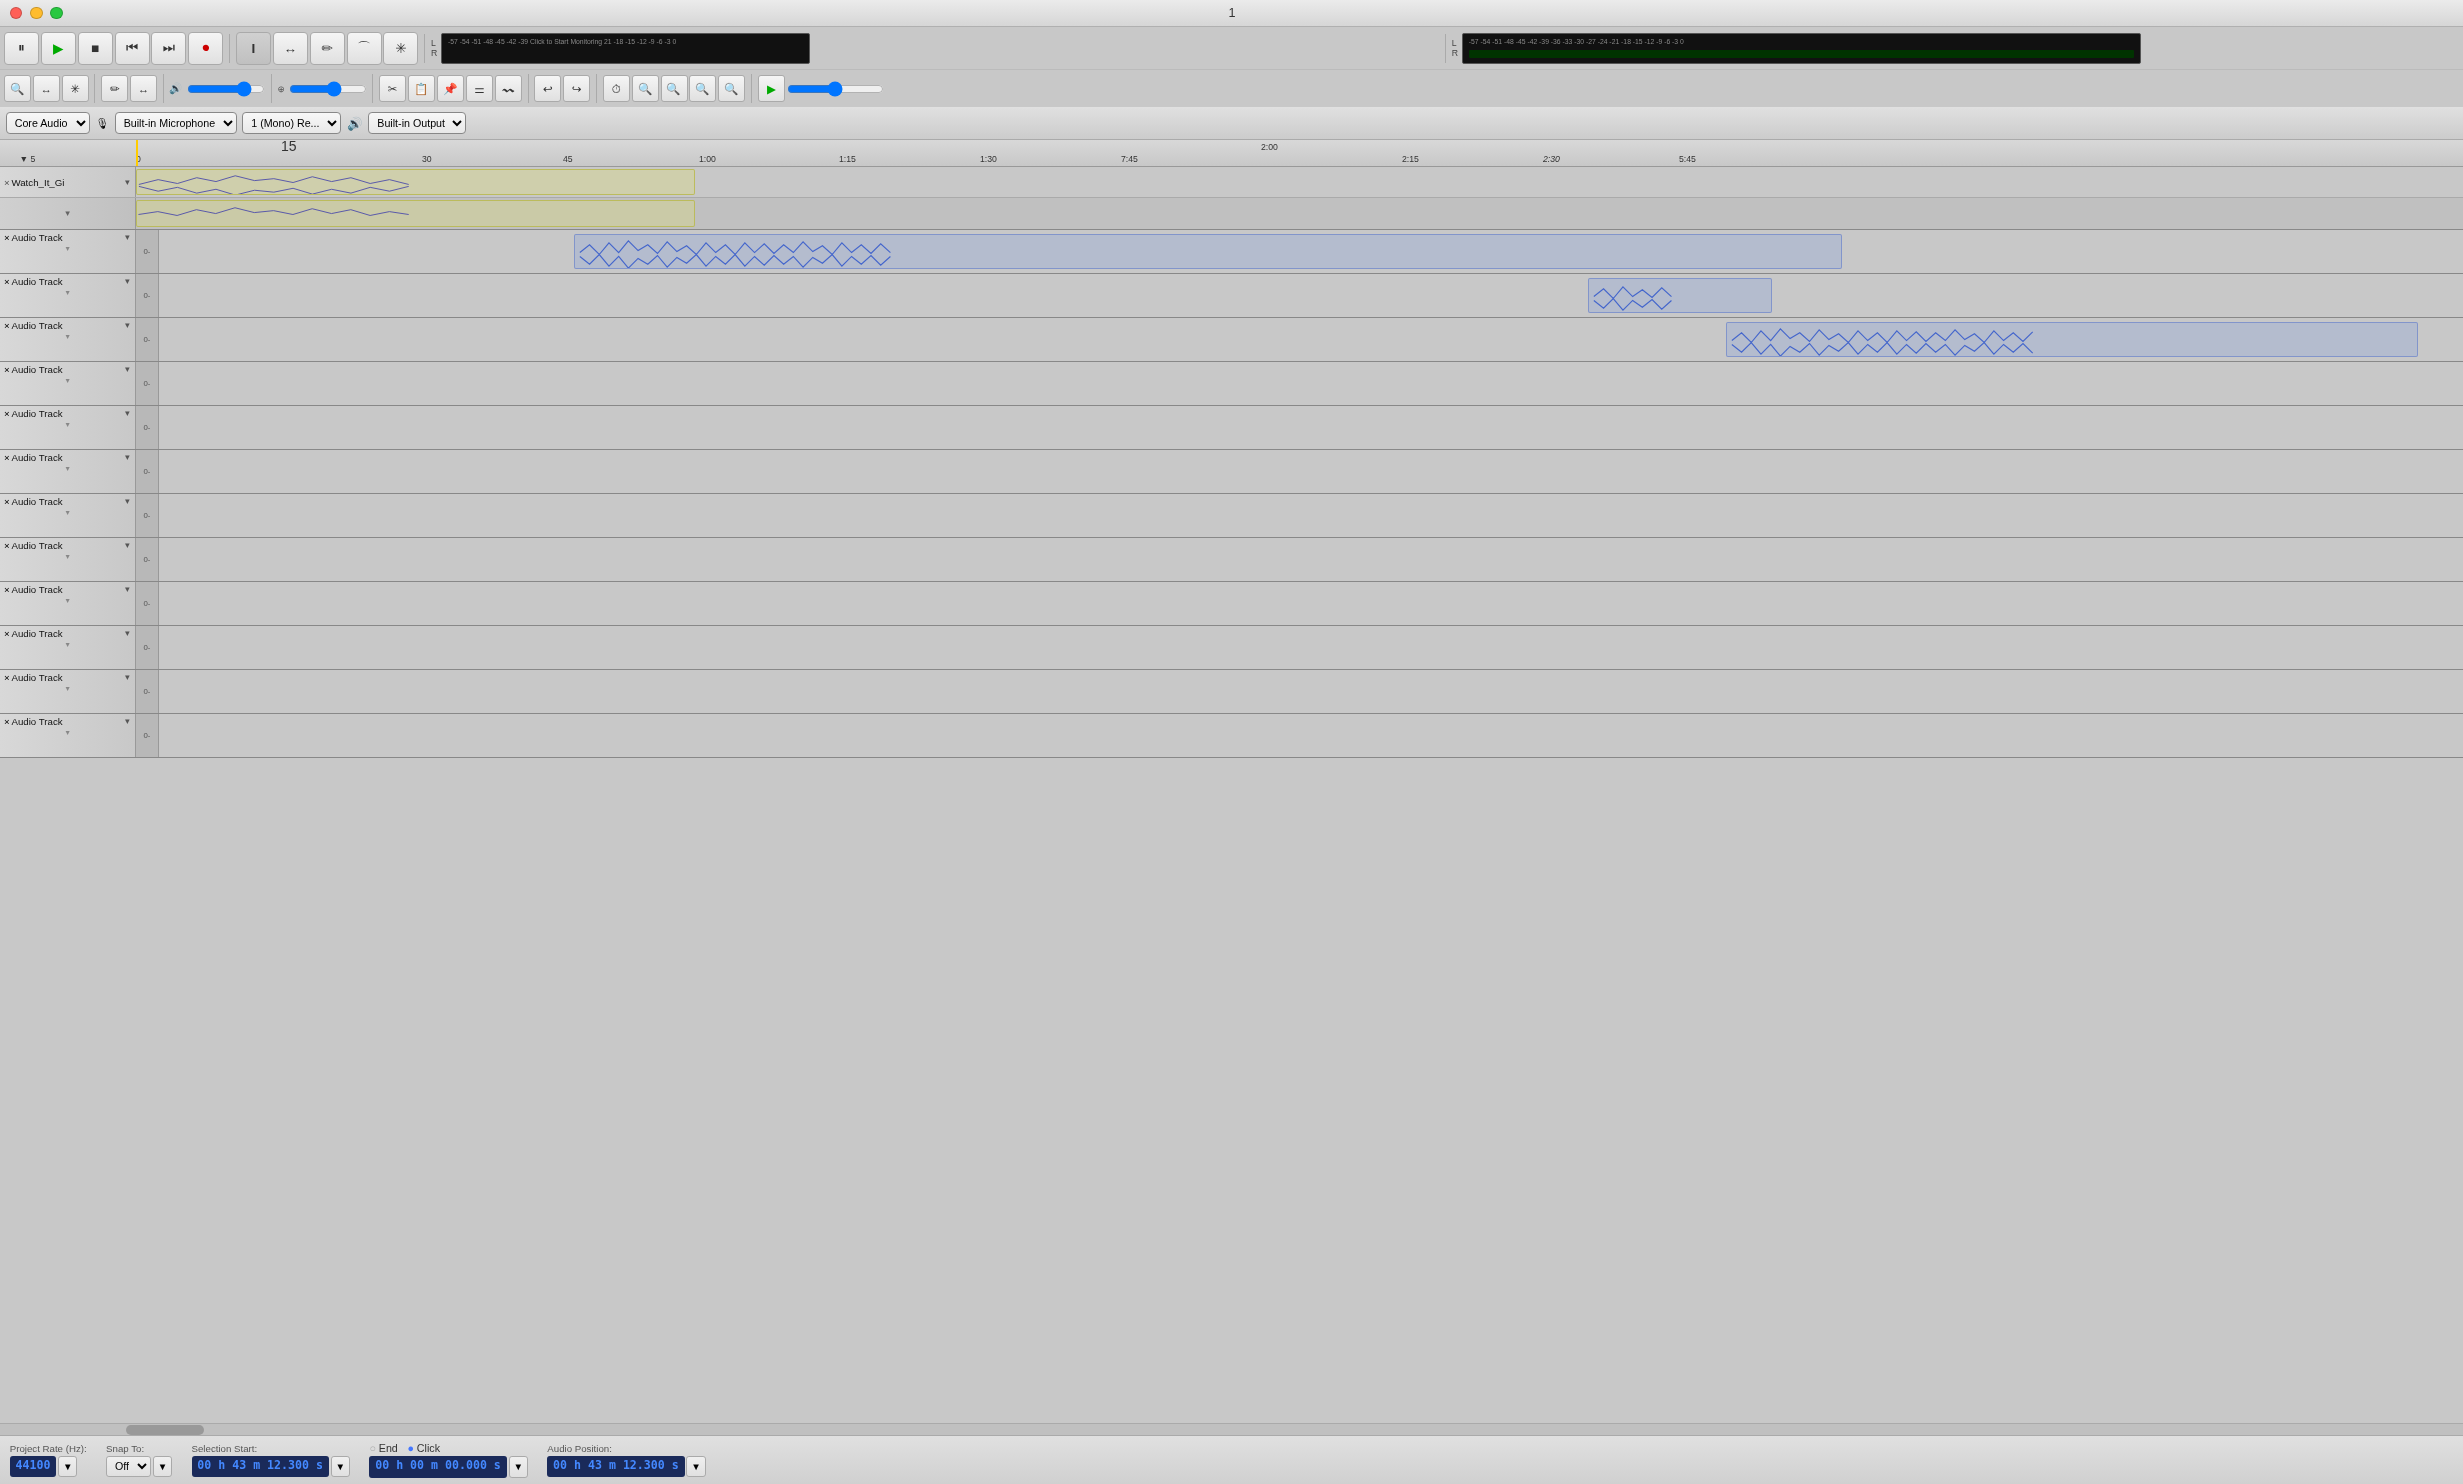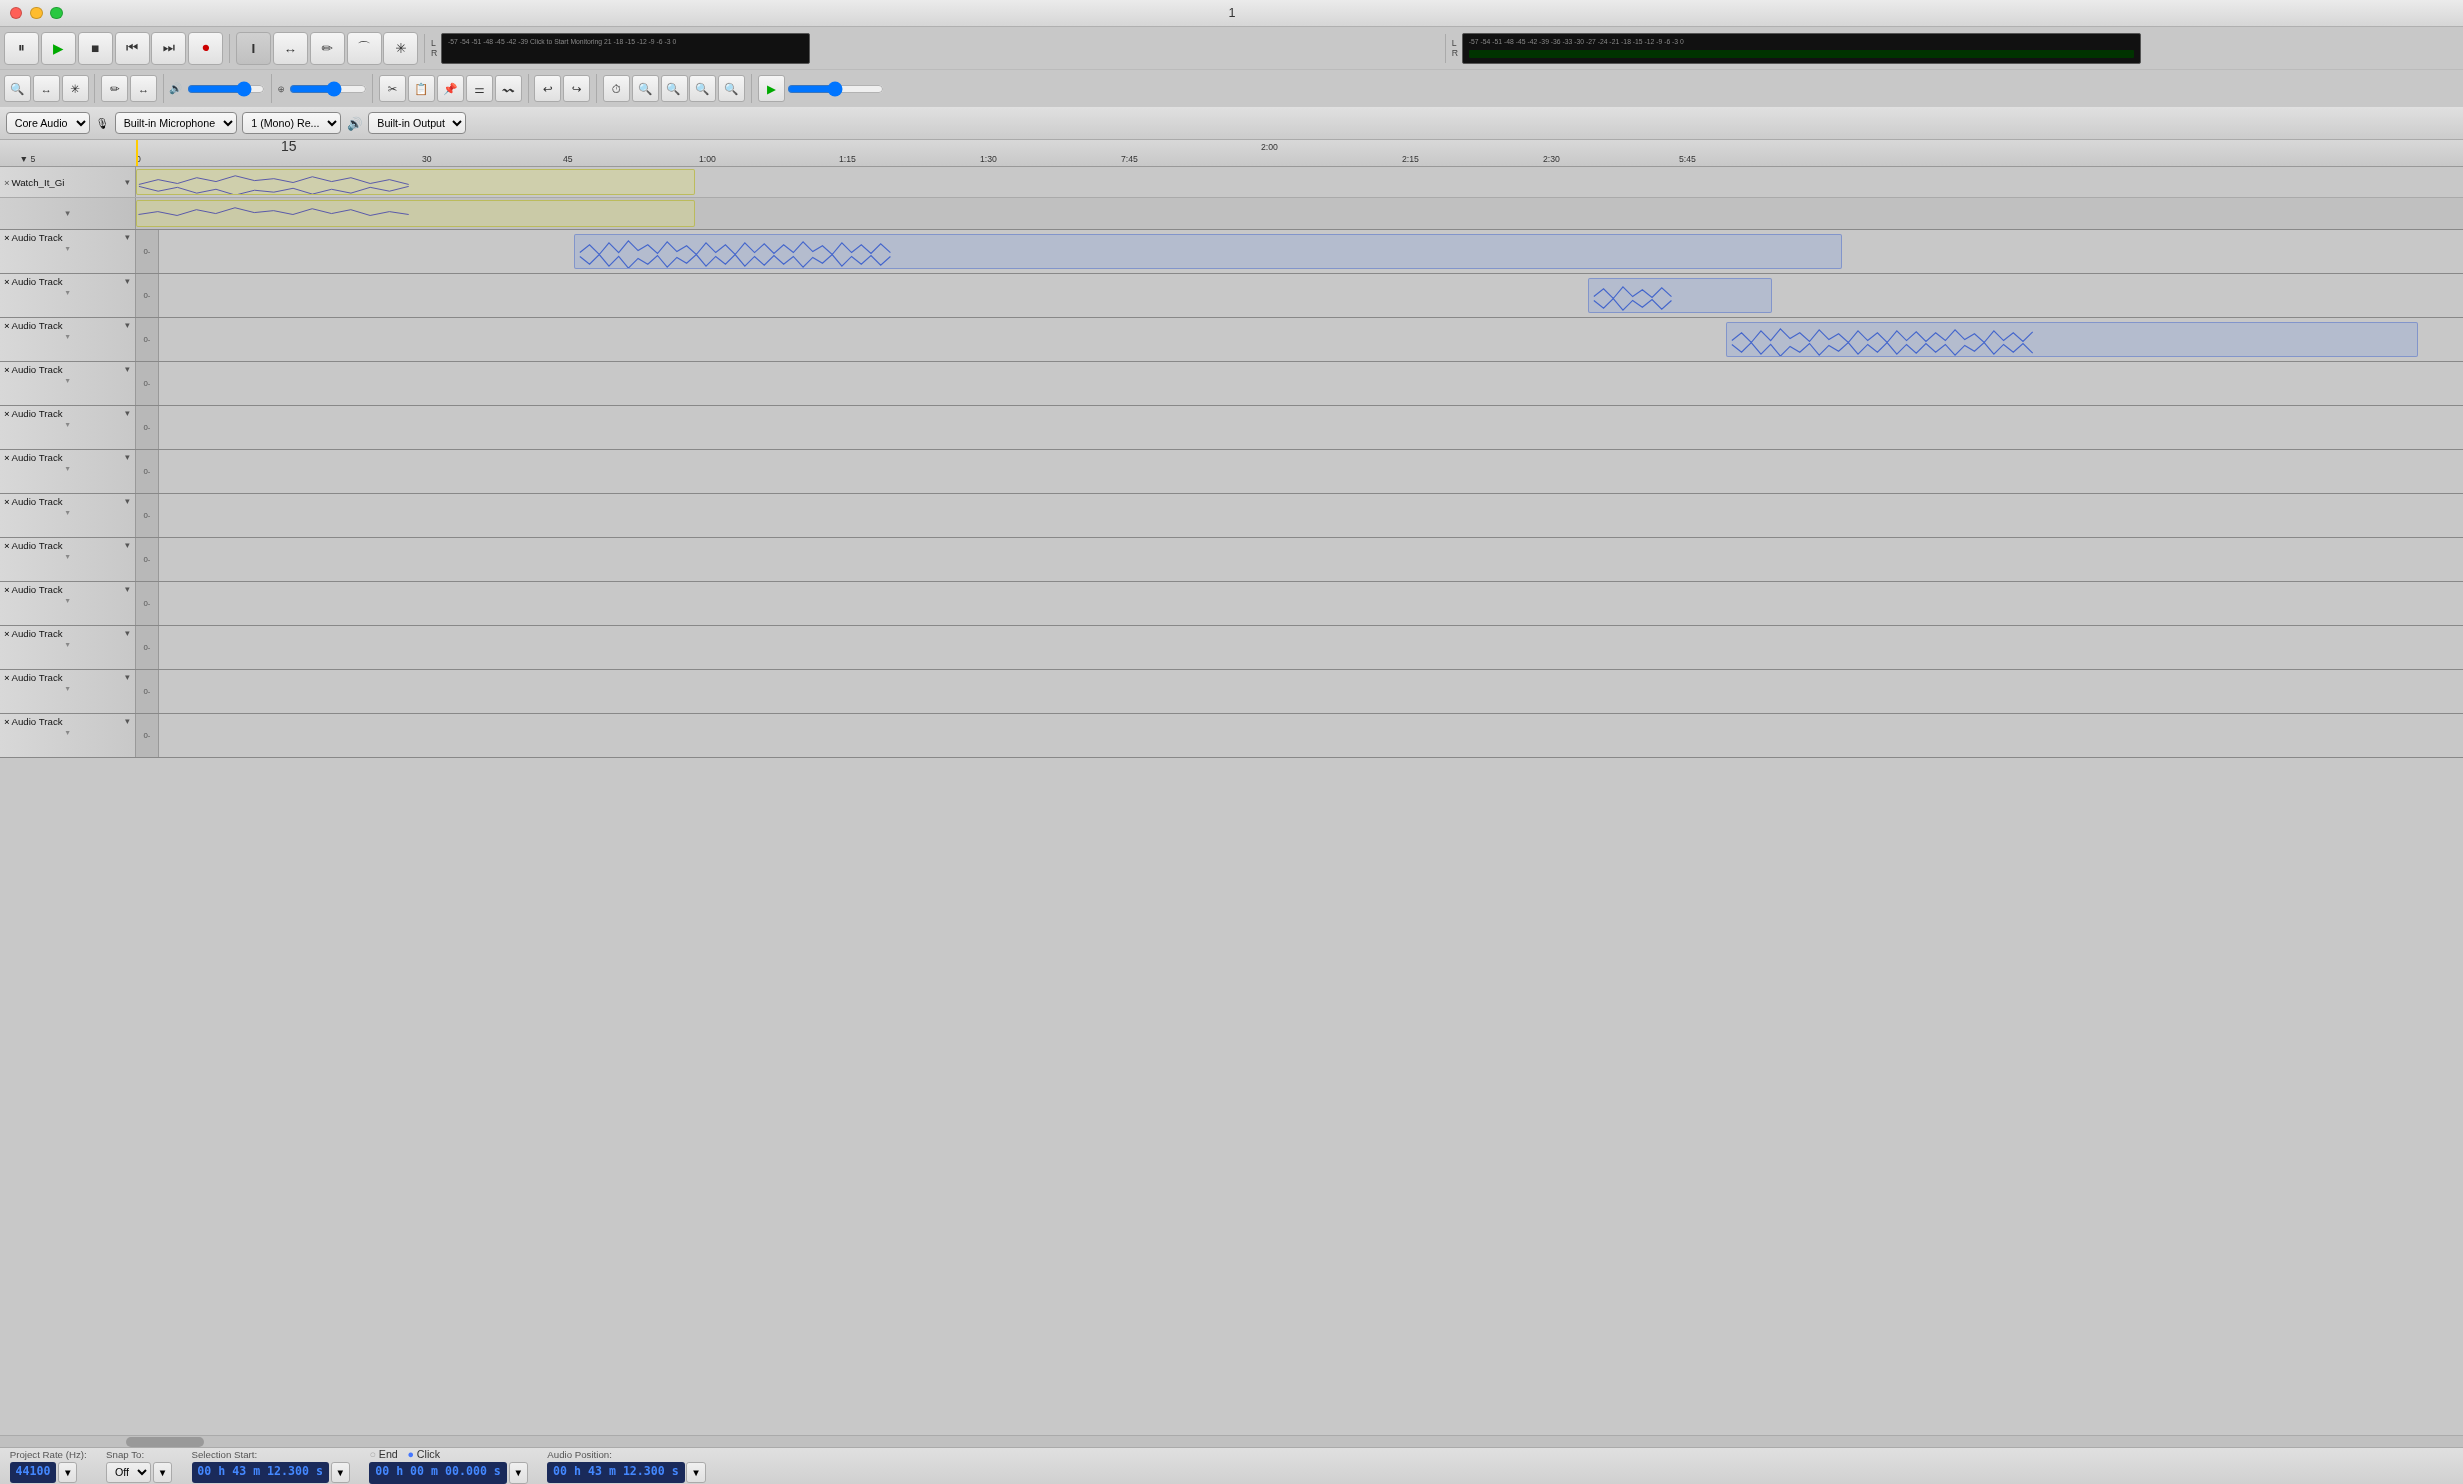--- a/index.html
+++ b/index.html
@@ -103,21 +103,21 @@
       border-bottom: 1px solid #999;
       display: flex;
       align-items: flex-end;
       padding-bottom: 1.9px;
       position: relative;
       overflow: hidden;
     }
 
     
     .status-bar {
-      height: 37px;
+      height: 49px;
       background: linear-gradient(to bottom, #e0e0e0, #d0d0d0);
       border-top: 1px solid #aaa;
       display: flex;
       align-items: center;
       padding: 0 9.7px;
       gap: 19.4px;
     }
     .status-group {
       display: flex;
       flex-direction: column;
@@ -358,21 +358,21 @@
     <div style="position:absolute;left:136px;bottom:1.9px;font-size:8.7px;color:#333;">0</div>
     <div style="position:absolute;left:281px;bottom:12px;font-size:14px;color:#333;">15</div>
     <div style="position:absolute;left:422px;bottom:1.9px;font-size:8.7px;color:#333;">30</div>
     <div style="position:absolute;left:563px;bottom:1.9px;font-size:8.7px;color:#333;">45</div>
     <div style="position:absolute;left:699px;bottom:1.9px;font-size:8.7px;color:#333;">1:00</div>
     <div style="position:absolute;left:839px;bottom:1.9px;font-size:8.7px;color:#333;">1:15</div>
     <div style="position:absolute;left:980px;bottom:1.9px;font-size:8.7px;color:#333;">1:30</div>
     <div style="position:absolute;left:1121px;bottom:1.9px;font-size:8.7px;color:#333;">7:45</div>
     <div style="position:absolute;left:1261px;bottom:14px;font-size:8.7px;color:#333;">2:00</div>
     <div style="position:absolute;left:1402px;bottom:1.9px;font-size:8.7px;color:#333;">2:15</div>
-    <div style="position:absolute;left:1543px;bottom:1.9px;font-size:8.7px;color:#333;">2:30</div>
+    <div style="position:absolute;left:1543px;bottom:1.9px;font-size:8.7px;color:#333;font-style:italic;">2:30</div>
     <div style="position:absolute;left:1679px;bottom:1.9px;font-size:8.7px;color:#333;">5:45</div>
   </div>
 
   <div class="tracks-container">
 
     <div style="display:flex;flex-direction:column;border-bottom:1px solid #888;">
 
       <div style="display:flex;height:31px;border-bottom:1px solid #aaa;">
         <div style="width:136px;min-width:136px;background:linear-gradient(to right,#d8d8d8,#c8c8c8);border-right:1px solid #999;display:flex;align-items:center;padding:1.9px 3.9px;gap:1.9px;">
           <span style="font-size:9.7px;cursor:pointer;color:#555;">×</span>

